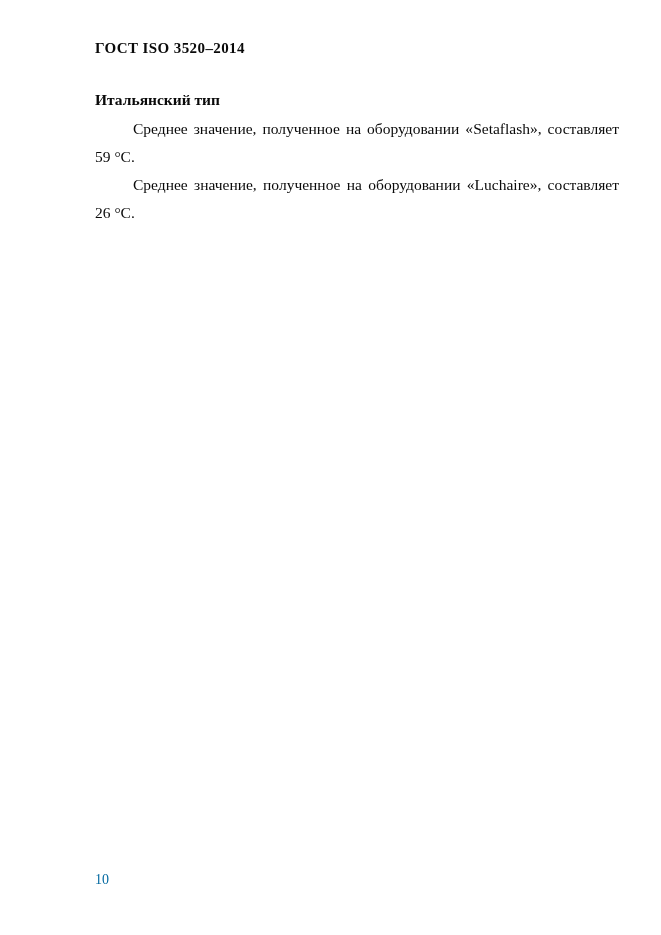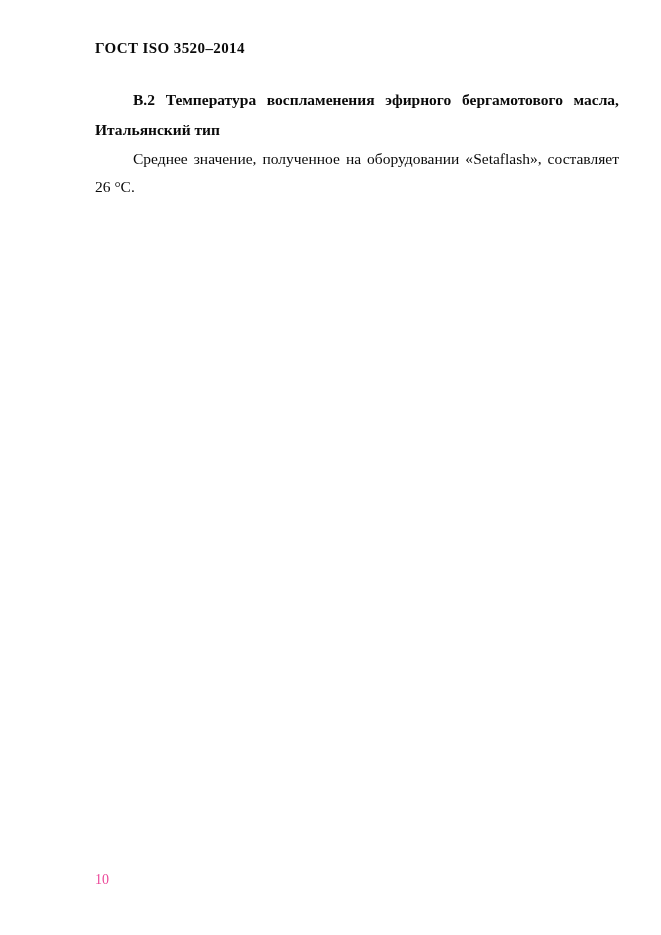--- a/index.html
+++ b/index.html
@@ -48,40 +48,41 @@
     text-indent: 38px;
   }
   .italic {
   }
   .page-number {
     position: absolute;
     left: 95px;
     top: 872px;
     font-size: 14px;
     font-family: "Liberation Serif", serif;
-    color: #ec4899;
+    color: #0369a1;
   }
 </style>
 </head>
 <body>
 
 <div class="page">
   <div class="content">
 
     <div class="running-header">ГОСТ ISO 3520–2014</div>
 
     <div class="text-block heading-block">
-      <div class="line justify indent">В.2 Температура воспламенения эфирного бергамотового масла,</div>
       <div class="line">Итальянский тип</div>
     </div>
 
     <div class="text-block">
       <div class="line justify indent"><span>Среднее значение, полученное на оборудовании «</span><span class="italic">Setaflash</span><span>», составляет</span></div>
+      <div class="line">59 °С.</div>
     </div>
 
     <div class="text-block">
+      <div class="line justify indent"><span>Среднее значение, полученное на оборудовании «</span><span class="italic">Luchaire</span><span>», составляет</span></div>
       <div class="line">26 °С.</div>
     </div>
 
   </div>
 
   <div class="page-number">10</div>
 </div>
 
 </body></html>

